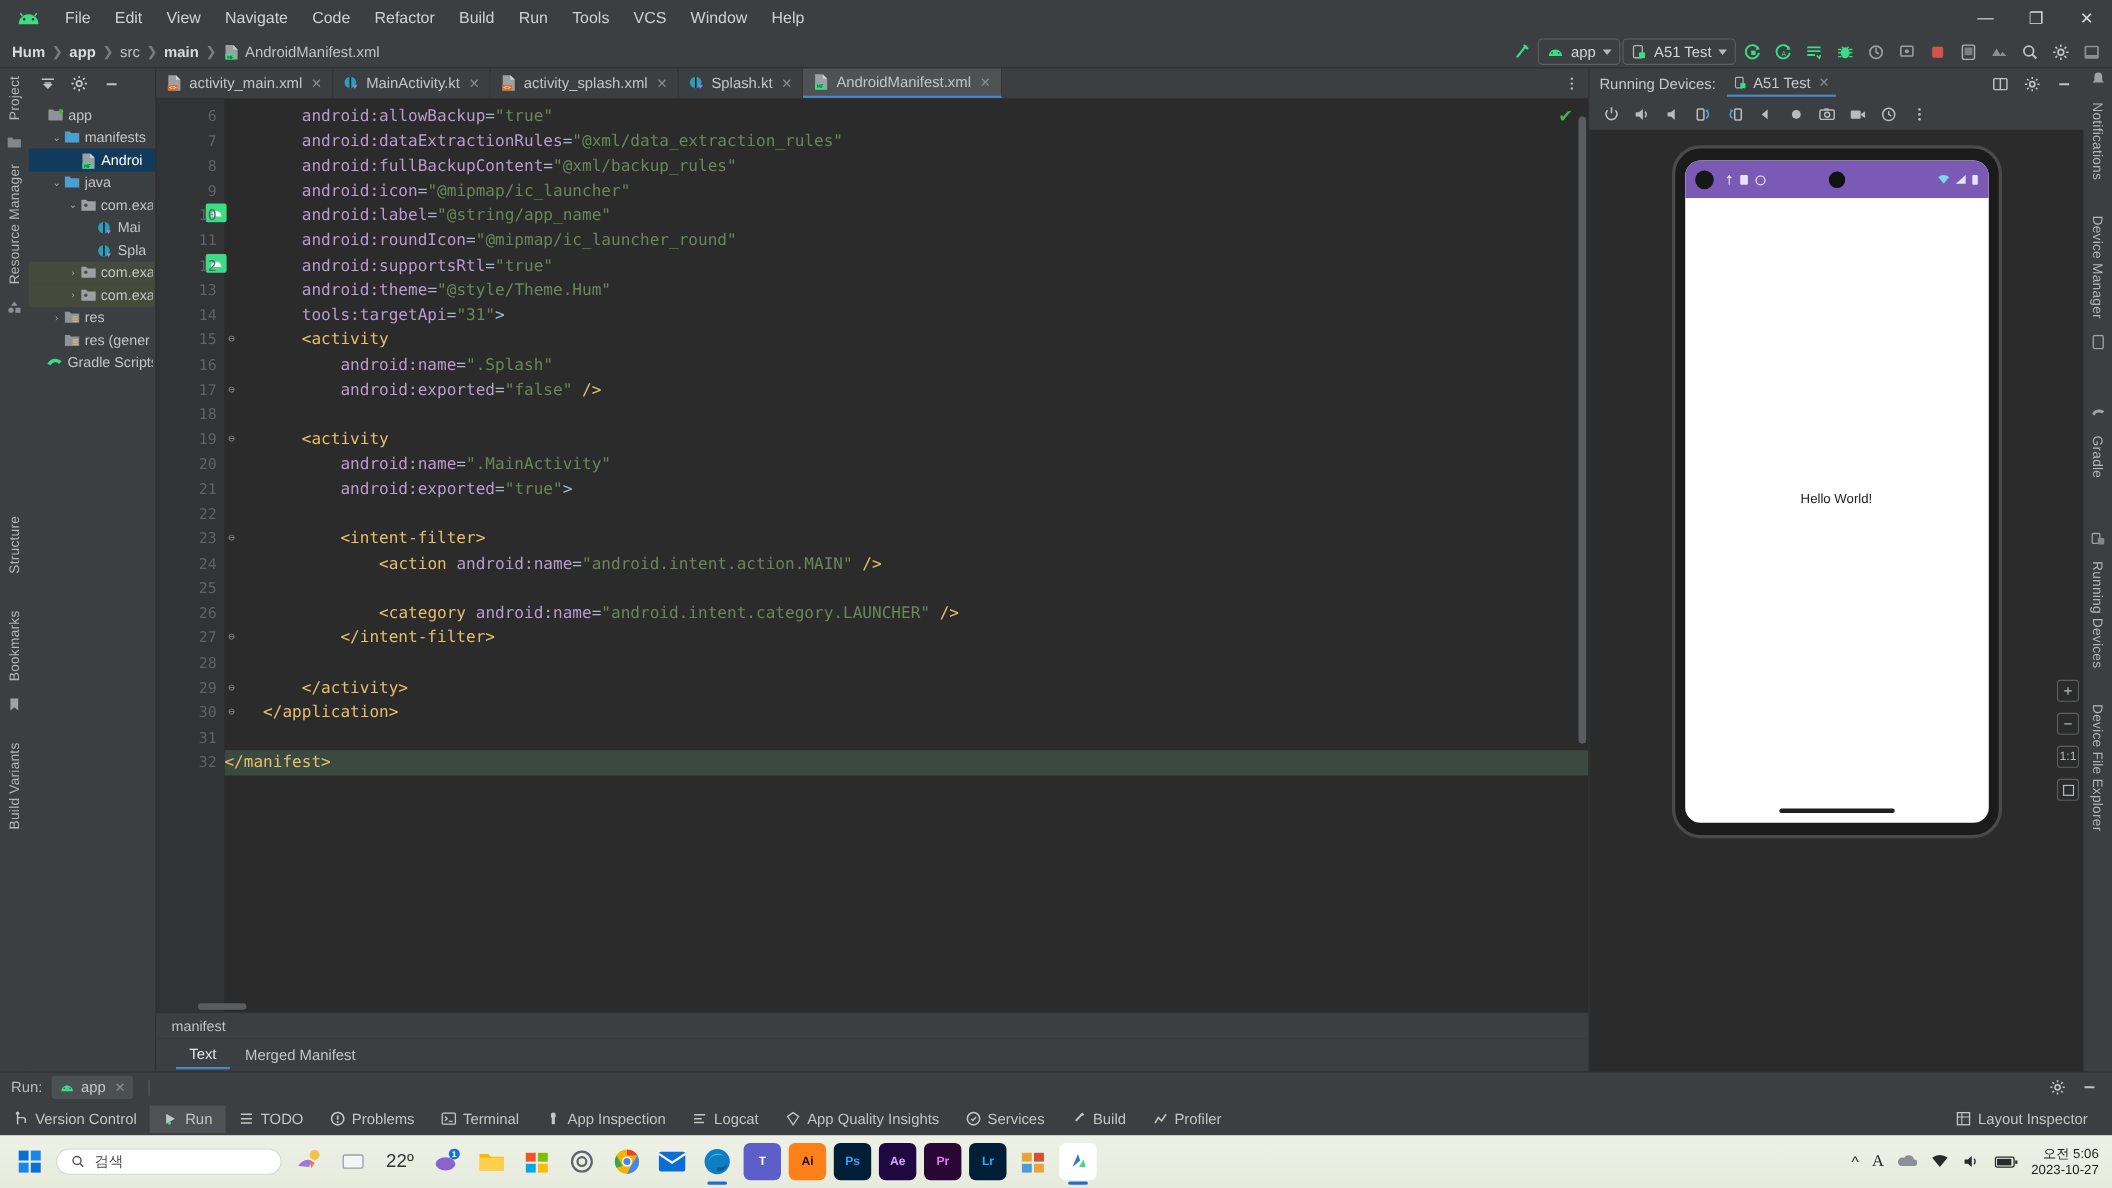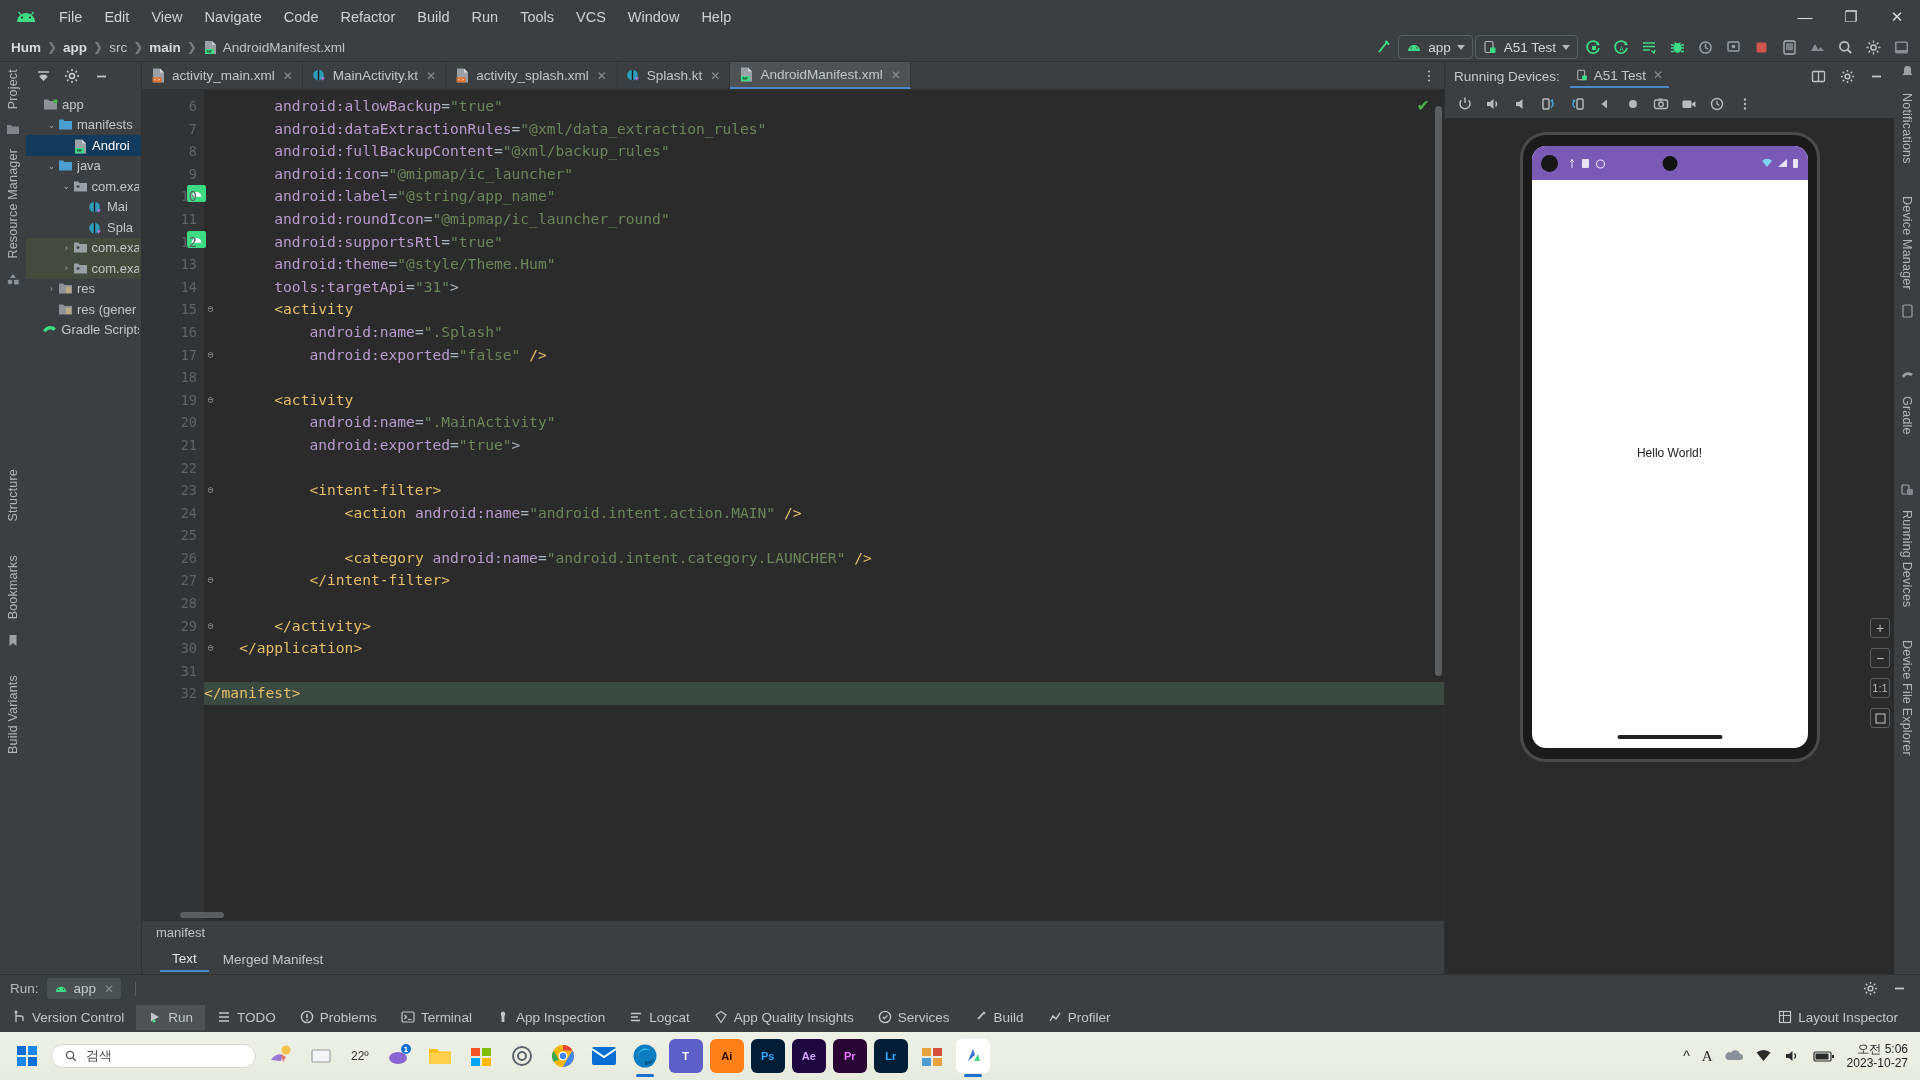--- a/index.html
+++ b/index.html
@@ -100,21 +100,21 @@
   .twright{margin-left:auto;display:flex;align-items:center;padding-right:10px;}
   .statusbar{height:24px;background:#3c3f41;display:flex;align-items:center;gap:10px;padding:0 10px;flex:0 0 24px;font-size:13px;color:#bbbdbf;}
   .sb-right{margin-left:auto;display:flex;align-items:center;gap:16px;}
 
   
   .taskbar{height:48px;flex:0 0 48px;background:linear-gradient(180deg,#eef1e6,#e7ebdd);display:flex;align-items:center;position:relative;}
   .tb-center{display:flex;align-items:center;gap:7px;padding-left:10px;}
   .tbico{width:34px;height:34px;border-radius:6px;display:flex;align-items:center;justify-content:center;position:relative;font-size:11px;color:#fff;font-weight:bold;}
   .tbico.run::after{content:"";position:absolute;bottom:-4px;left:50%;transform:translateX(-50%);width:18px;height:3px;border-radius:2px;background:#1f6fd0;}
   .searchbox{display:flex;align-items:center;gap:8px;width:205px;height:24px;background:#fff;border-radius:17px;padding:0 12px;color:#4a4a4a;font-size:13px;border:1px solid #d5d8cd;}
-  .weather{display:flex;align-items:center;gap:6px;font-size:12px;color:#333;padding:0 6px;}
+  .weather{display:flex;align-items:center;gap:6px;font-size:17px;color:#333;padding:0 6px;}
   .tray{margin-left:auto;display:flex;align-items:center;gap:12px;padding-right:12px;color:#2a2a2a;font-size:12px;}
   .clock{text-align:right;line-height:14px;font-size:12px;color:#1e1e1e;}
   svg{display:block;}
 </style>
 </head>
 <body>
 
 <div class="app">
 
   <div class="titlebar">

